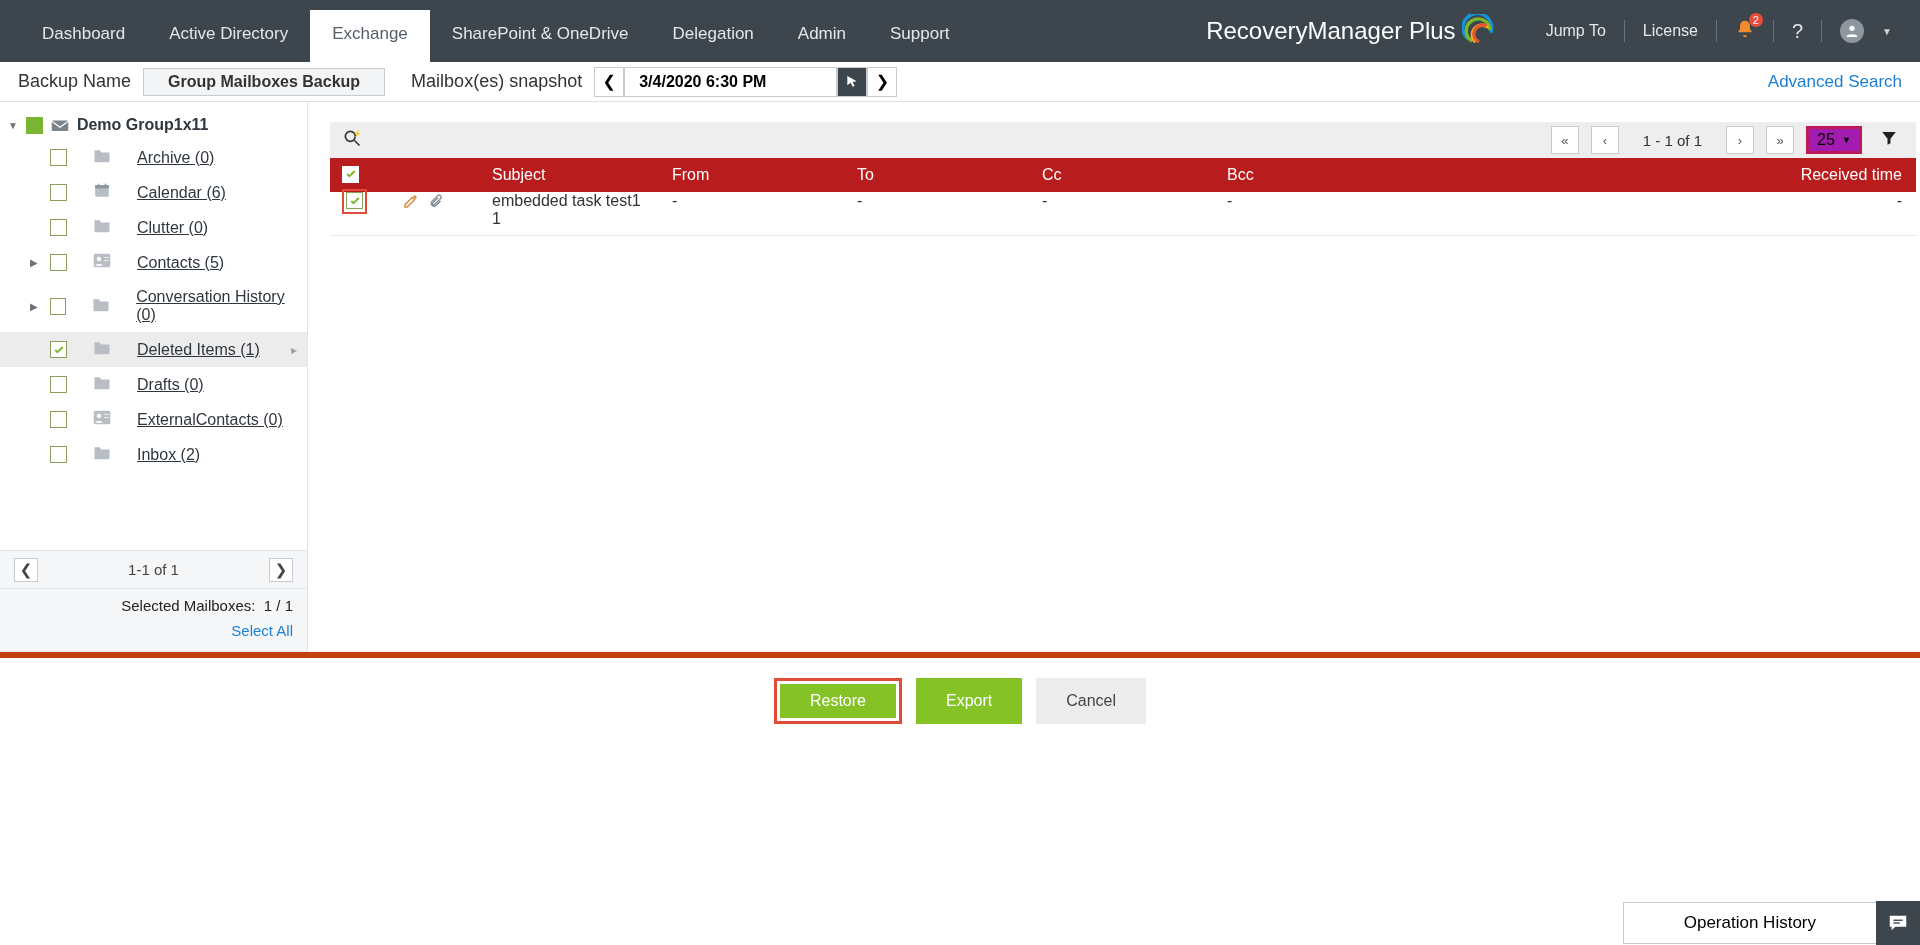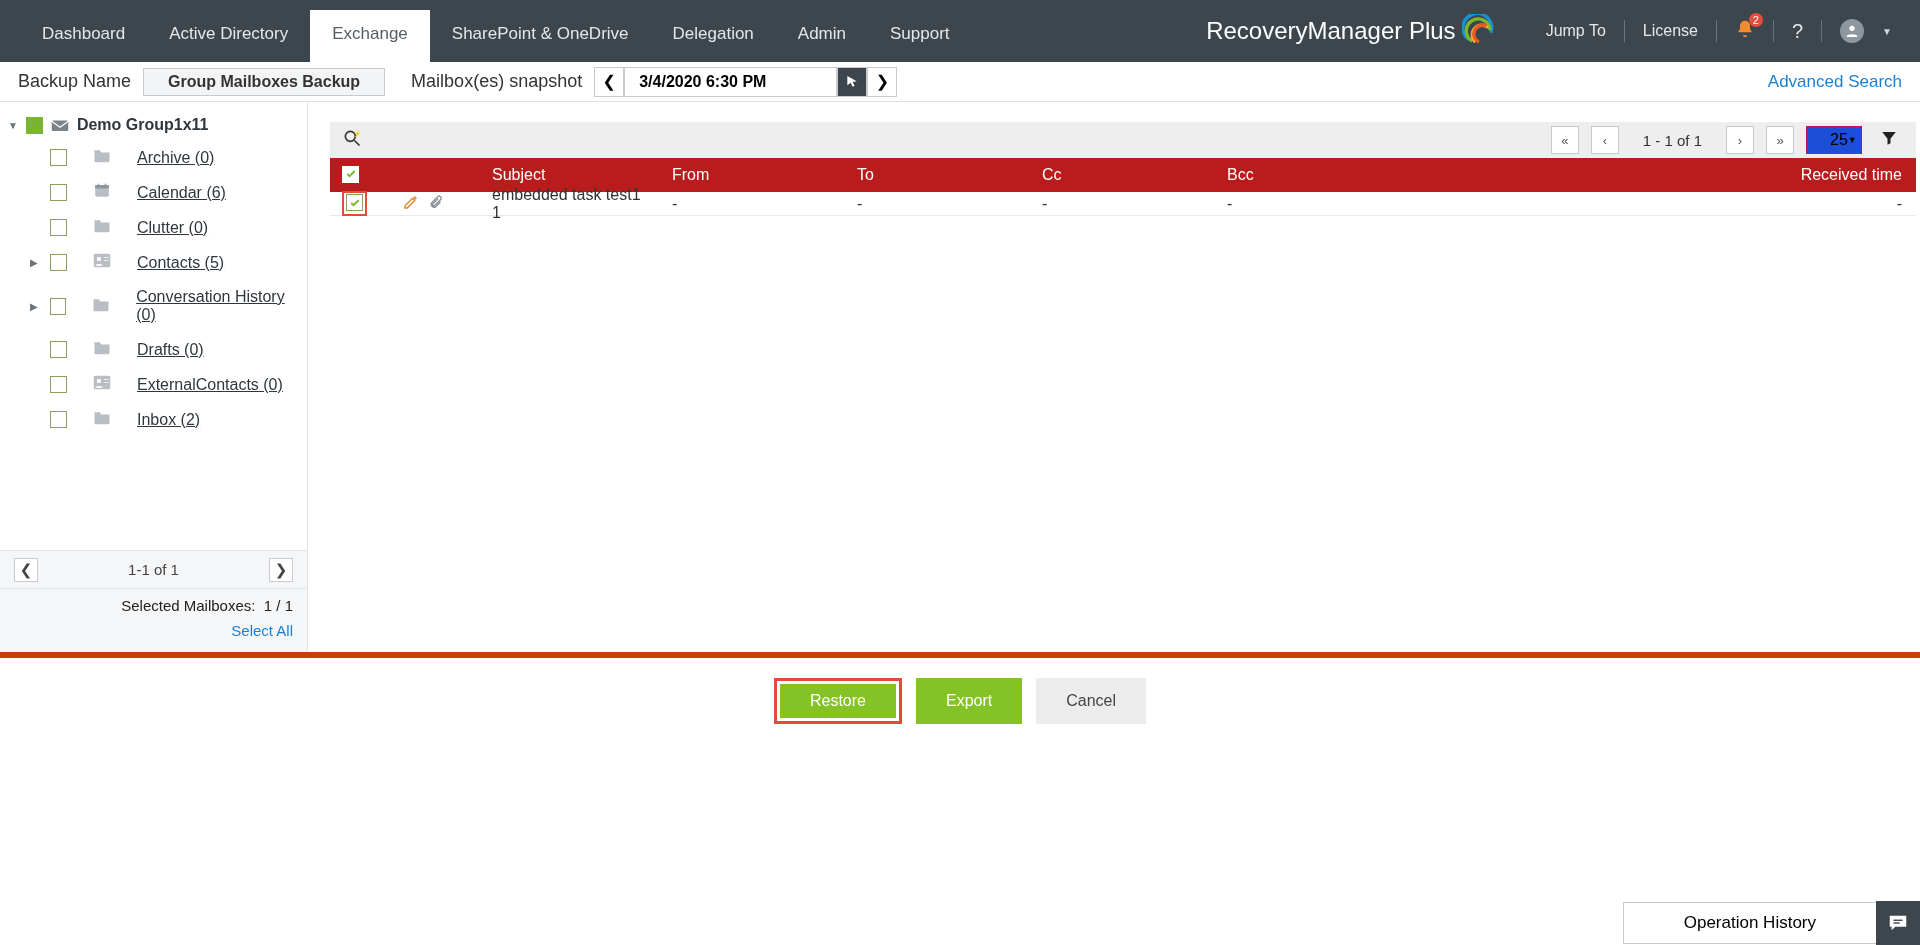--- a/index.html
+++ b/index.html
@@ -62,21 +62,21 @@
 #grid-head .cell { padding: 0 12px; }
 #grid-head .cell:nth-child(1){width:60px}
 #grid-head .cell:nth-child(2){width:90px}
 #grid-head .cell:nth-child(3){width:180px}
 #grid-head .cell:nth-child(4){width:185px}
 #grid-head .cell:nth-child(5){width:185px}
 #grid-head .cell:nth-child(6){width:185px}
 #grid-head .cell:nth-child(7){width:185px}
 #grid-head .cell:nth-child(8){flex:1; text-align:right; padding-right:14px}
 
-.grid-row { height: 24px; display: flex; align-items: center; border-bottom: 1px solid #e7e9ec; font-size: 16px; color: #333; margin-right: 4px; }
+.grid-row { height: 44px; display: flex; align-items: flex-start; border-bottom: 1px solid #e7e9ec; font-size: 16px; color: #333; margin-right: 4px; }
 .grid-row .cell { padding: 0 12px; }
 .grid-row .cell:nth-child(1){width:60px}
 .grid-row .cell:nth-child(2){width:90px; display:flex; gap:10px; align-items:center}
 .grid-row .cell:nth-child(3){width:180px}
 .grid-row .cell:nth-child(4){width:185px}
 .grid-row .cell:nth-child(5){width:185px}
 .grid-row .cell:nth-child(6){width:185px}
 .grid-row .cell:nth-child(7){width:185px}
 .grid-row .cell:nth-child(8){flex:1; text-align:right; padding-right:14px}
 .hl { border: 2px solid #e04b3a; padding: 2px; }
@@ -213,20 +213,31 @@
             <span>Contacts (5)</span>
           </div>
           <div class="folder-row">
             <span class="expand">▶</span>
             <span class="chk "></span>
             <span><svg class="ficon" viewBox="0 0 24 20">
                 <path fill="#b8bec4" d="M2 3h7l2 3h11v11a2 2 0 0 1-2 2H2z"></path>
               </svg></span>
             <span>Conversation History (0)</span>
           </div>
+          <div class="folder-row selected">
+            <span class="chk on">
+              <svg viewBox="0 0 16 16">
+                <path d="M3 8l3 3 7-7" fill="none" stroke="#7bb829" stroke-width="2.5"></path>
+              </svg>
+            </span>
+            <span><svg class="ficon" viewBox="0 0 24 20">
+                <path fill="#b8bec4" d="M2 3h7l2 3h11v11a2 2 0 0 1-2 2H2z"></path>
+              </svg></span>
+            <span>Deleted Items (1)</span>
+          </div>
           <div class="folder-row">
             <span class="chk "></span>
             <span><svg class="ficon" viewBox="0 0 24 20">
                 <path fill="#b8bec4" d="M2 3h7l2 3h11v11a2 2 0 0 1-2 2H2z"></path>
               </svg></span>
             <span>Drafts (0)</span>
           </div>
           <div class="folder-row">
             <span class="chk "></span>
             <span><svg class="ficon" viewBox="0 0 24 20">
@@ -278,21 +289,21 @@
       <div class="tool-btn">
           <span>‹</span>
         </div>
       <span id="ps-label">1 - 1 of 1</span>
       <div class="tool-btn">
           <span>›</span>
         </div>
       <div class="tool-btn">
           <span>»</span>
         </div>
-      <div style="width:56px;height:28px;border:1px solid #be185d;background:#1d4ed8;display:flex;align-items:center;justify-content:space-between;padding:0 23px;cursor:pointer">
+      <div style="width:56px;height:28px;border:3px solid #be185d;background:#a21caf;display:flex;align-items:center;justify-content:space-between;padding:0 8px;cursor:pointer">
         <span>25</span>
           <span style="font-size:9px">▼</span>
       </div>
       <span style="cursor:pointer;padding:0 6px">
         <svg width="18" height="18" viewBox="0 0 24 24">
             <path fill="#222" d="M3 4h18l-7 9v6l-4 2v-8z"></path>
           </svg>
       </span>
     </div>
 

